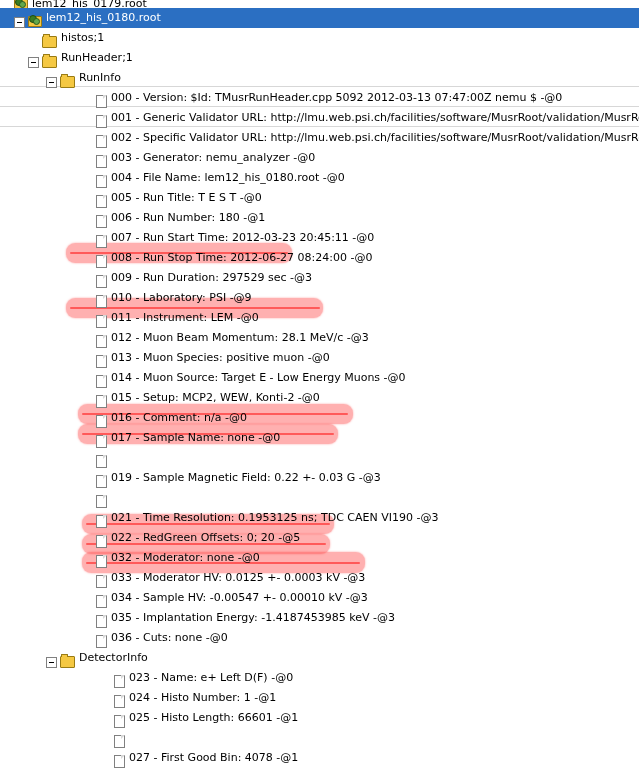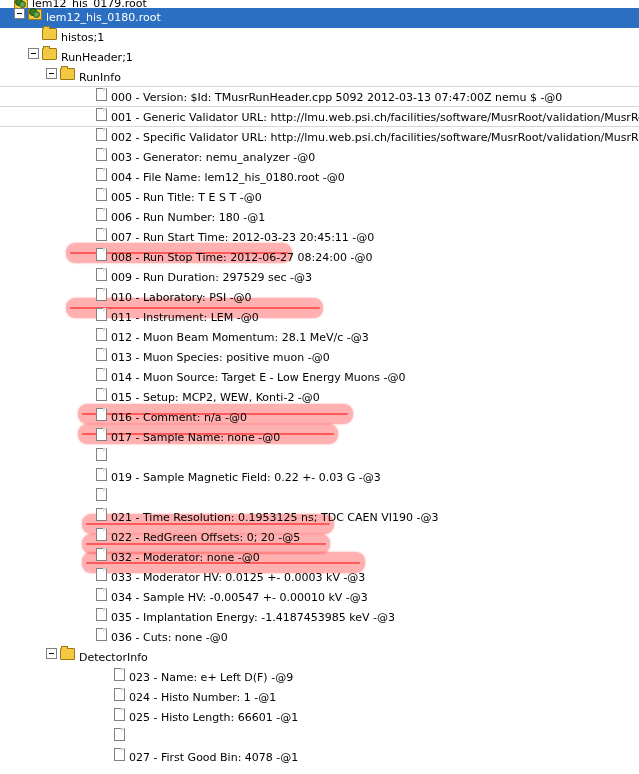--- a/index.html
+++ b/index.html
@@ -167,21 +167,21 @@
     height: 2px;
     background: rgba(255, 60, 60, 0.75);
     border-radius: 1px;
     pointer-events: none;
     z-index: 0;
   }
   .row-content {
     position: relative;
     z-index: 1;
     display: flex;
-    align-items: flex-start;
+    align-items: flex-end;
     height: 20px;
   }
   .topbar {
     position: absolute;
     top: 0;
     left: 0;
     width: 639px;
     height: 22px;
     overflow: hidden;
   }
@@ -327,21 +327,21 @@
         <span class="expander-spacer"></span>
         <span class="icon icon-leaf"></span>
         <span class="label">009 - Run Duration: 297529 sec -@3</span>
       </div>
     </div>
     <div class="row">
       <div class="row-content">
         <span class="indent" style="width: 82px;"></span>
         <span class="expander-spacer"></span>
         <span class="icon icon-leaf"></span>
-        <span class="label">010 - Laboratory: PSI -@0</span>
+        <span class="label">010 - Laboratory: PSI -@9</span>
       </div>
     </div>
     <div class="row">
       <div class="row-content">
         <span class="indent" style="width: 82px;"></span>
         <span class="expander-spacer"></span>
         <span class="icon icon-leaf"></span>
         <span class="label">011 - Instrument: LEM -@0</span>
       </div>
     </div>
@@ -477,21 +477,21 @@
         <span class="expander"></span>
         <span class="icon icon-folder"></span>
         <span class="label">DetectorInfo</span>
       </div>
     </div>
     <div class="row">
       <div class="row-content">
         <span class="indent" style="width: 100px;"></span>
         <span class="expander-spacer"></span>
         <span class="icon icon-leaf"></span>
-        <span class="label">023 - Name: e+ Left D(F) -@9</span>
+        <span class="label">023 - Name: e+ Left D(F) -@0</span>
       </div>
     </div>
     <div class="row">
       <div class="row-content">
         <span class="indent" style="width: 100px;"></span>
         <span class="expander-spacer"></span>
         <span class="icon icon-leaf"></span>
         <span class="label">024 - Histo Number: 1 -@1</span>
       </div>
     </div>

